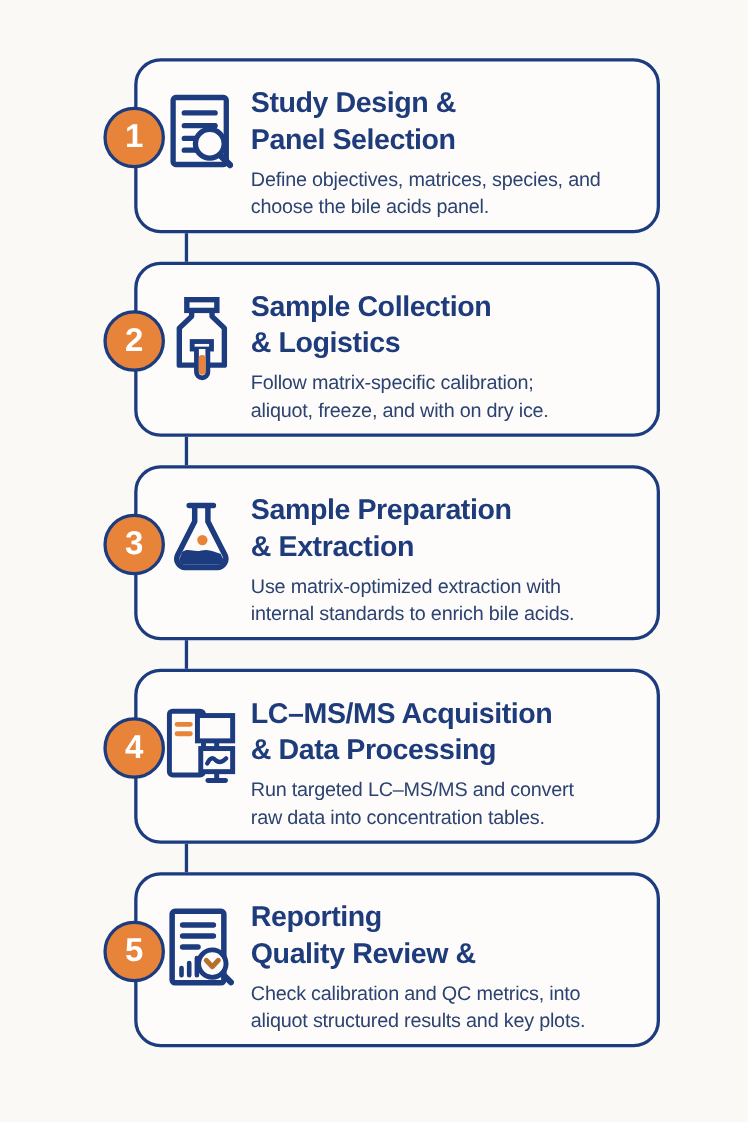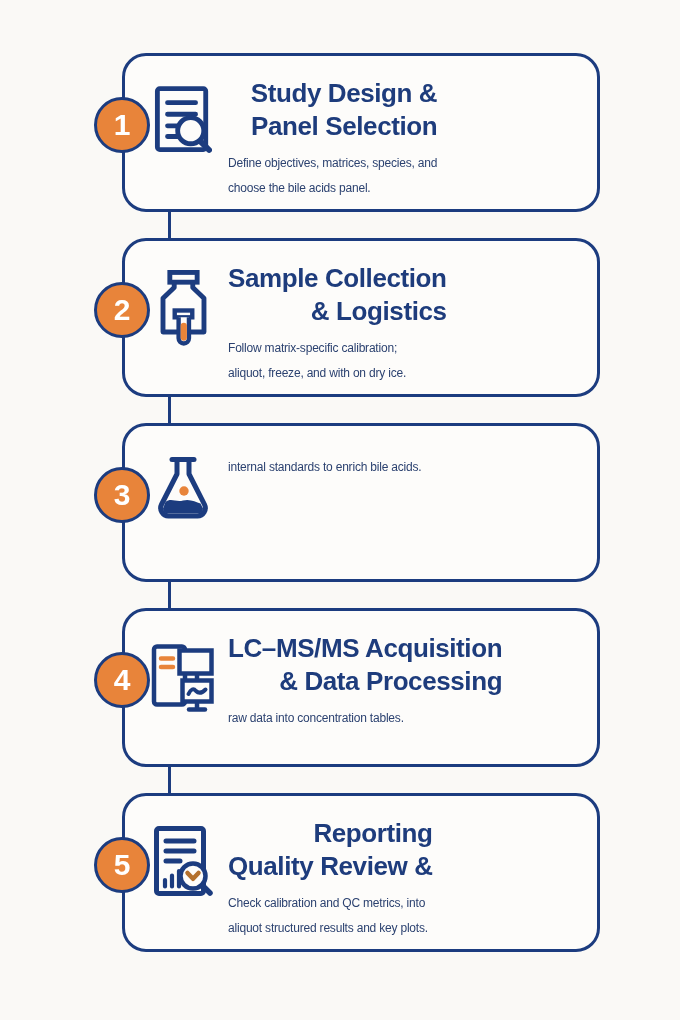--- a/index.html
+++ b/index.html
@@ -68,27 +68,26 @@
   .text-col{
     margin-left:13px;
     min-width:0;
   }
   .title{
     color:var(--navy-text);
     font-weight:bold;
     font-size:26px;
     line-height:33px;
     letter-spacing:-0.4px;
-    text-align:right;
   }
   .title div{white-space:nowrap;}
   .desc{
     margin-top:8px;
     color:var(--desc);
-    font-size:12px;
+    font-size:18px;
     line-height:25px;
     letter-spacing:-0.2px;
   }
   .desc div{white-space:nowrap;}
   svg{display:block;}
 </style>
 </head>
 <body>
 
 <div class="stack">
@@ -152,21 +151,26 @@
     </div>
     <div class="icon-box">
       <svg width="62" height="72" viewBox="0 0 62 72" fill="none">
         <path d="M20 4.5 H42" stroke="#1c3c7f" stroke-width="5" stroke-linecap="round"></path>
         <path d="M25 6 V19 L9.5 49.5 a8 8 0 0 0 7 11.5 H45.5 a8 8 0 0 0 7 -11.5 L37 19 V6" stroke="#1c3c7f" stroke-width="5" stroke-linejoin="round"></path>
         <path d="M13.5 47 C19 42.5 24 47.5 31 45.5 C38 43.5 43.5 47 48.5 48.5 L51 53.5 a4.8 4.8 0 0 1 -4.5 5 H15.5 a4.8 4.8 0 0 1 -4.5 -5 Z" fill="#1c3c7f"></path>
         <circle cx="32" cy="36" r="4.7" fill="#e8843a"></circle>
       </svg>
     </div>
     <div class="text-col">
-      <div class="desc">
+      <div class="title">
+        <div>Sample Preparation</div>
+        <div>&amp; Extraction</div>
+      </div>
+      <div class="desc">
+        <div>Use matrix-optimized extraction with</div>
         <div>internal standards to enrich bile acids.</div>
       </div>
     </div>
   </div>
 
   <div class="connector"></div>
 
   <div class="card">
     <div class="badge">
       <span>4</span>
@@ -182,20 +186,21 @@
         <path d="M46 61.5 V68" stroke="#1c3c7f" stroke-width="4.5"></path>
         <path d="M38 69.5 H54" stroke="#1c3c7f" stroke-width="4.5" stroke-linecap="round"></path>
       </svg>
     </div>
     <div class="text-col">
       <div class="title">
         <div>LC–MS/MS Acquisition</div>
         <div>&amp; Data Processing</div>
       </div>
       <div class="desc">
+        <div>Run targeted LC–MS/MS and convert</div>
         <div>raw data into concentration tables.</div>
       </div>
     </div>
   </div>
 
   <div class="connector"></div>
 
   <div class="card">
     <div class="badge">
       <span>5</span>

